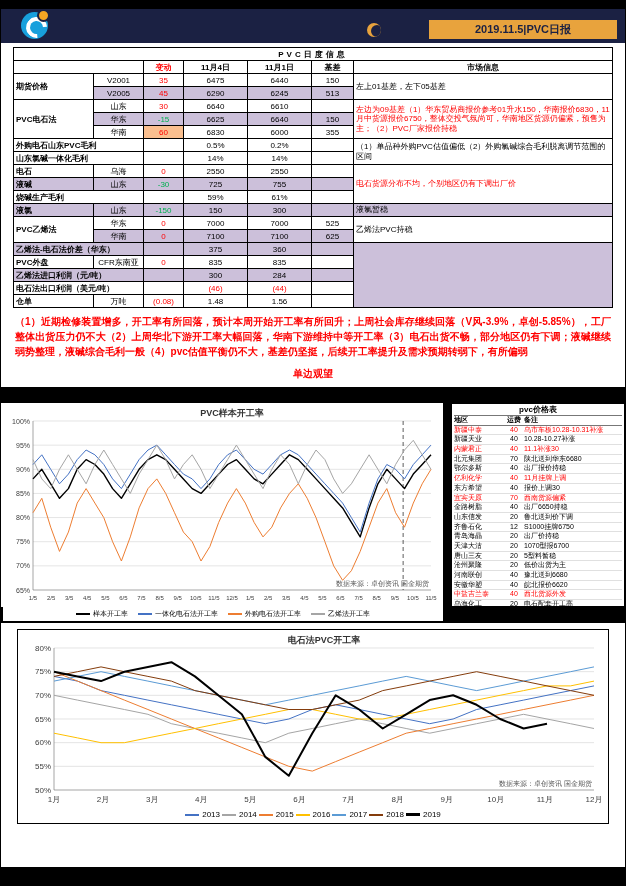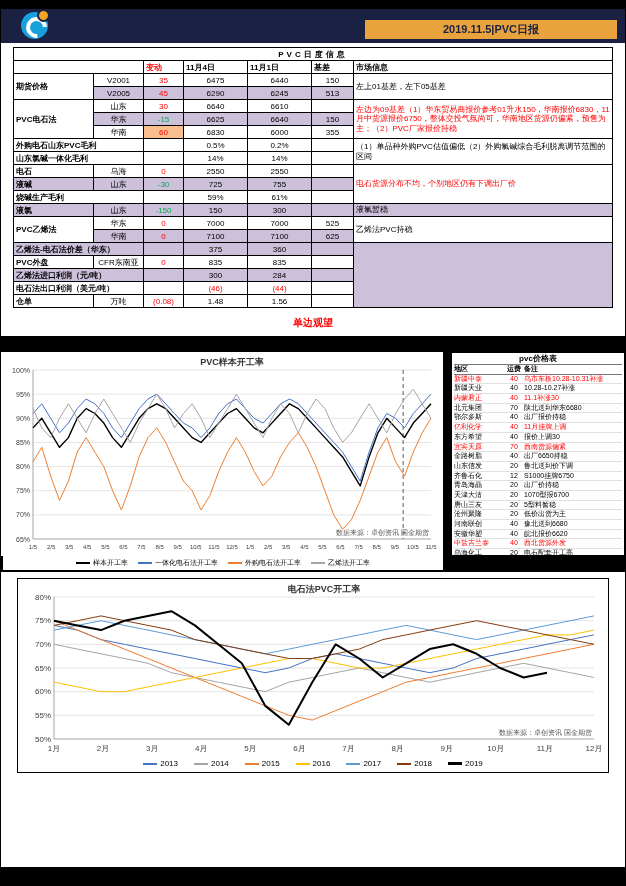--- a/index.html
+++ b/index.html
@@ -3,29 +3,29 @@
 <meta charset="utf-8">
 <style>
   html,body{margin:0;padding:0;background:#777;}
   .page{width:626px;height:886px;margin:0 auto;position:relative;background:#fff;overflow:hidden;
         font-family:"Liberation Sans","DejaVu Sans",sans-serif;color:#000;border:1px solid #000;box-sizing:border-box;}
   .topstrip{height:8px;background:#000;}
   .header{height:34px;background:#1b2143;position:relative;}
   .logo{position:absolute;left:20px;top:3px;width:27px;height:27px;border-radius:50%;background:#18a0dc;}
   .logo .c{position:absolute;left:5px;top:5px;width:13px;height:13px;border:4px solid #fff;border-right-color:transparent;border-radius:50%;transform:rotate(40deg);}
   .logo .dot{position:absolute;right:-2px;top:-3px;width:9px;height:9px;border-radius:50%;background:#f5a623;border:2px solid #1b2143;}
-  .hdr-title{position:absolute;right:8px;bottom:4px;width:252px;height:19px;background:#e8a33d;color:#1b2143;
+  .hdr-title{position:absolute;right:8px;bottom:4px;width:188px;height:19px;background:#e8a33d;color:#1b2143;
              font-weight:bold;font-size:11px;text-align:center;line-height:19px;}
   .moon{position:absolute;right:244px;bottom:6px;width:14px;height:14px;border-radius:50%;background:#e8a33d;overflow:hidden;}
   .moon::after{content:"";position:absolute;left:4px;top:2px;width:12px;height:12px;border-radius:50%;background:#1b2143;}
   .content{padding:4px 12px 0 12px;}
   table.main{border-collapse:collapse;width:100%;table-layout:fixed;}
   table.main td{border:1px solid #000;font-size:8px;height:12px;padding:0 2px;overflow:hidden;vertical-align:middle;}
   .title-row td{font-size:12px;font-weight:bold;text-align:center;height:16px;letter-spacing:3px;}
-  .head td{font-weight:bold;}
+  .head td{text-align:center;font-weight:bold;}
   .chg-h{color:#f00;}
   .cat{font-weight:bold;}
   .sub{text-align:center;font-weight:normal;}
   .num{text-align:center;}
   .up{color:#f00;} .down{color:#00b050;} .negv{color:#f00;}
   .info{font-size:7.5px;line-height:1.2;text-align:left;}
   .redtx{color:#f00;}
   .sh td{background:#ccc0da;}
   .oc{background:#fabf8f;}
   .analysis{color:#f00;font-weight:bold;font-size:10px;line-height:1.5;margin:6px 2px 0 2px;text-align:justify;}
@@ -36,21 +36,21 @@
   .cgap{width:8px;background:#000;}
   .mini-table{background:#fff;flex:1;border:1px solid #000;font-size:7px;overflow:hidden;padding:1px 2px;box-sizing:border-box;}
   .mt-title{text-align:center;font-weight:bold;font-size:8px;border-bottom:1px solid #777;line-height:10px;}
   .mtr{display:flex;border-bottom:1px solid #e0e0e0;line-height:8.7px;height:8.7px;overflow:hidden;white-space:nowrap;}
   .mtr .c1{width:50px;overflow:hidden;} .mtr .c2{width:20px;text-align:center;} .mtr .c3{flex:1;overflow:hidden;}
   .mt-head{font-weight:bold;border-bottom:1px solid #777;}
   .hot{color:#f00;}
   .legend{display:flex;justify-content:center;gap:10px;font-size:7px;align-items:center;background:#fff;padding:2px 0;}
   .legend .li{display:inline-flex;align-items:center;}
   .legend .sw{display:inline-block;width:14px;margin-right:3px;}
-  .legend2{font-size:8px;gap:16px;}
+  .legend2{font-size:8px;gap:2px;}
   .chart2-wrap{background:#fff;padding:6px 16px 0 16px;}
   .chart-panel2{border:1px solid #000;padding:2px;background:#fff;}
   .bottomband{position:absolute;bottom:0;left:0;right:0;height:18px;background:#000;}
   svg text{font-family:"Liberation Sans","DejaVu Sans",sans-serif;}
 </style>
 </head>
 <body>
 
 <div class="page">
 
@@ -225,20 +225,21 @@
         <td class="cat">仓单</td>
         <td class="sub">万吨</td>
         <td class="num negv">(0.08)</td>
         <td class="num">1.48</td>
         <td class="num">1.56</td>
         <td class="num"></td>
       </tr>
     </tbody>
       </table>
 
+    <div class="analysis">（1）近期检修装置增多，开工率有所回落，预计本周开始开工率有所回升；上周社会库存继续回落（V风-3.9%，卓创-5.85%），工厂整体出货压力仍不大（2）上周华北下游开工率大幅回落，华南下游维持中等开工率（3）电石出货不畅，部分地区仍有下调；液碱继续弱势整理，液碱综合毛利一般（4）pvc估值平衡仍不大，基差仍坚挺，后续开工率提升及需求预期转弱下，有所偏弱</div>
     <div class="stance">单边观望</div>
   </div>
 
   <div class="band"></div>
 
   <div class="charts-row">
     <div class="chart-panel">
       <svg width="436" height="198">
           <line x1="30" y1="185" x2="428" y2="185" stroke="#808080" stroke-width="0.7"></line>
           <text x="27" y="187.5" text-anchor="end" font-size="7" fill="#404040">65%</text>

